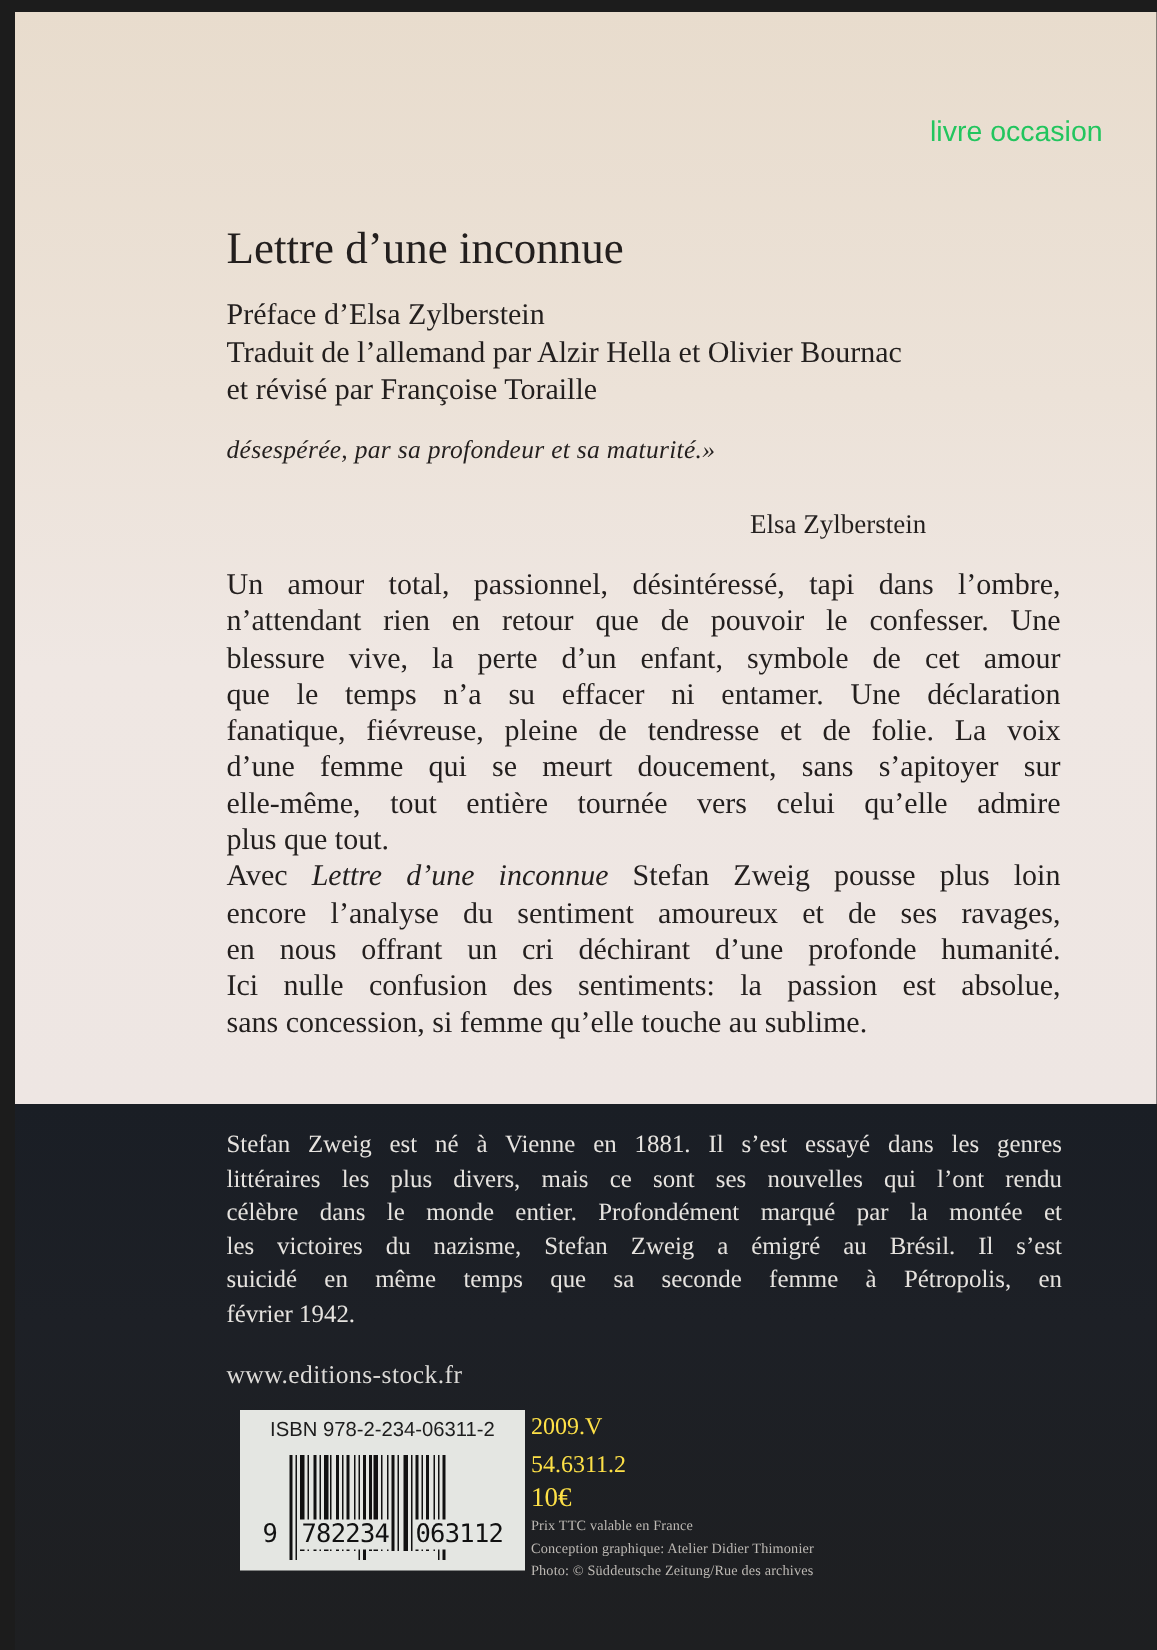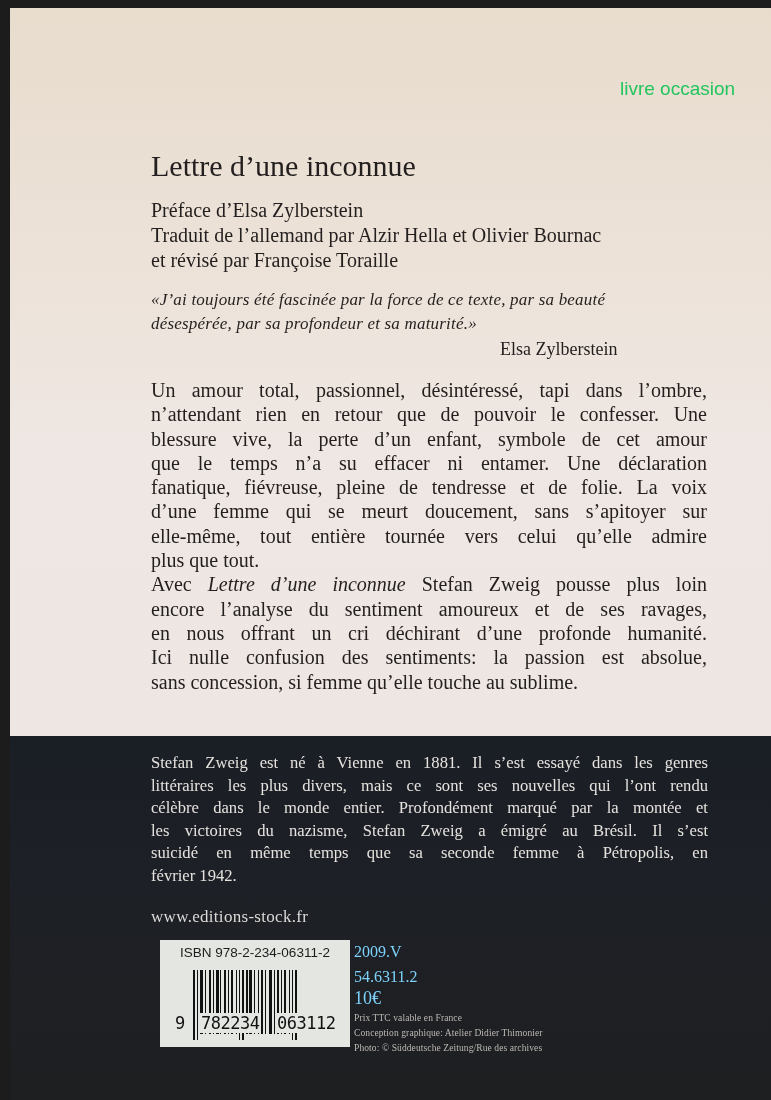--- a/index.html
+++ b/index.html
@@ -39,21 +39,21 @@
     position:absolute; left:160px; top:940px; width:190px; height:107px;
     background:#e4e6e2;
   }
   .isbn-text { position:absolute; left:0; width:190px; top:5px; text-align:center; font-family:"Liberation Sans","DejaVu Sans",sans-serif; font-size:13.5px; color:#1d1d1d; }
   .bars { position:absolute; left:33px; top:30px; width:148px; height:64px; display:flex; align-items:stretch; }
   .bars span { display:block; background:#111; }
   .ean { position:absolute; left:8px; top:73px; width:178px; font-family:"DejaVu Sans Mono","Liberation Mono",monospace; font-size:17px; color:#111; }
   .ean .d1 { position:absolute; left:6px; top:0; background:#e4e6e2; padding:0 1px; }
   .ean .d2 { position:absolute; left:32px; top:0; background:#e4e6e2; padding:0 1px; letter-spacing:-0.5px; }
   .ean .d3 { position:absolute; left:98px; top:0; background:#e4e6e2; padding:0 1px; letter-spacing:-0.5px;margin-left:10px; }
-  .meta { position:absolute; left:354px; font-family:"Liberation Serif","DejaVu Serif",serif; color:#7dd3fc; }
+  .meta { position:absolute; left:354px; font-family:"Liberation Serif","DejaVu Serif",serif; color:#fde047; }
   .meta.code1 { top:943px; font-size:16px; }
   .meta.code2 { top:968px; font-size:16px; }
   .meta.price { top:988px; font-size:18px; }
   .meta.small { font-size:9.5px; color:#bdb9b4; letter-spacing:0.1px; }
   .meta.s1 { top:1013px; }
   .meta.s2 { top:1028px; }
   .meta.s3 { top:1043px; }
   i.it { font-style:italic; }
 </style>
 </head>
@@ -68,21 +68,20 @@
 
   <div class="title serif">Lettre d’une inconnue</div>
 
   <div class="credits serif">
     <div>Préface d’Elsa Zylberstein</div>
     <div>Traduit de l’allemand par Alzir Hella et Olivier Bournac</div>
     <div>et révisé par Françoise Toraille</div>
   </div>
 
   <div class="quote serif">
-    <div>«J’ai toujours été fascinée par la force de ce texte, par sa beauté</div>
     <div>désespérée, par sa profondeur et sa maturité.»</div>
   </div>
   <div class="quote-author serif">Elsa Zylberstein</div>
 
   <div class="blurb serif">
     <span class="ln">Un amour total, passionnel, désintéressé, tapi dans l’ombre,</span>
     <span class="ln">n’attendant rien en retour que de pouvoir le confesser. Une</span>
     <span class="ln">blessure vive, la perte d’un enfant, symbole de cet amour</span>
     <span class="ln">que le temps n’a su effacer ni entamer. Une déclaration</span>
     <span class="ln">fanatique, fiévreuse, pleine de tendresse et de folie. La voix</span>

